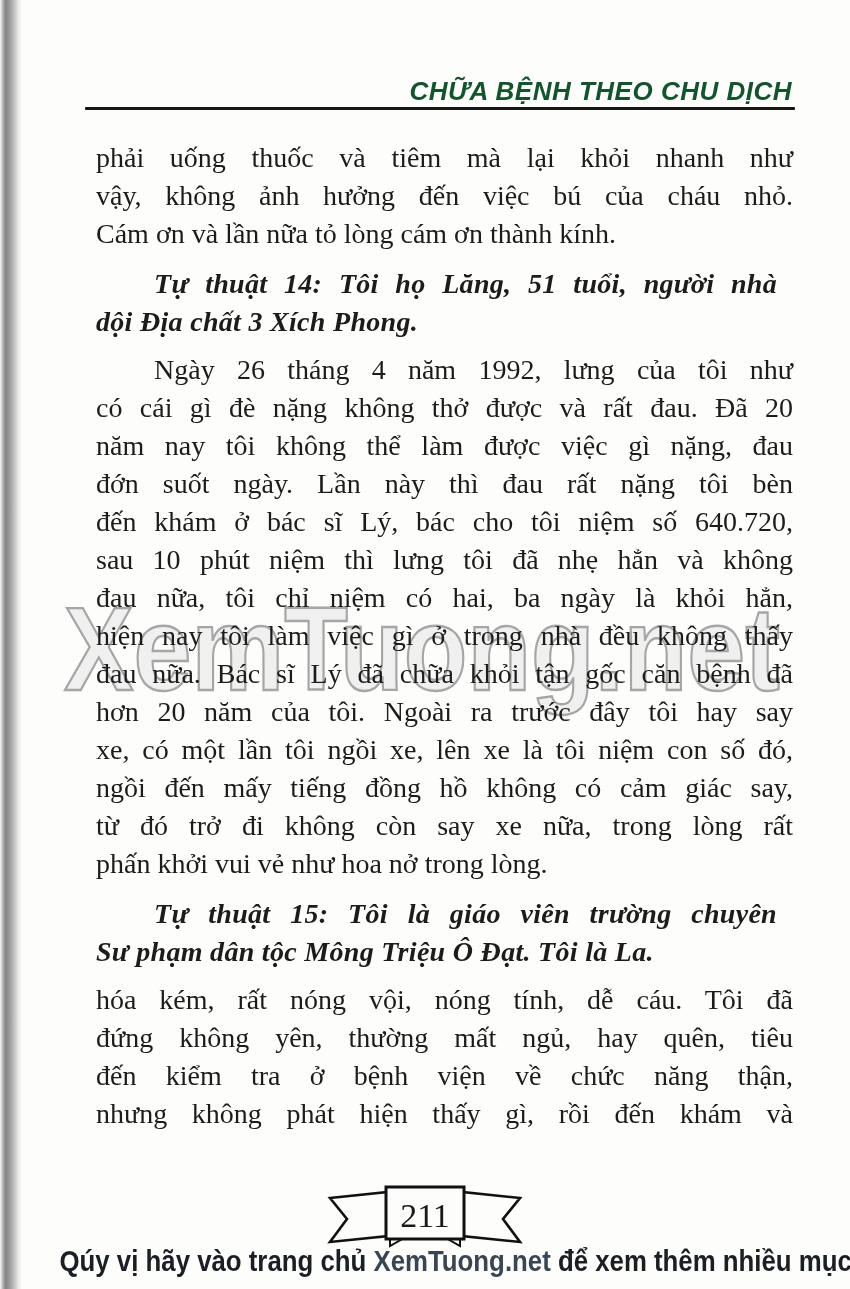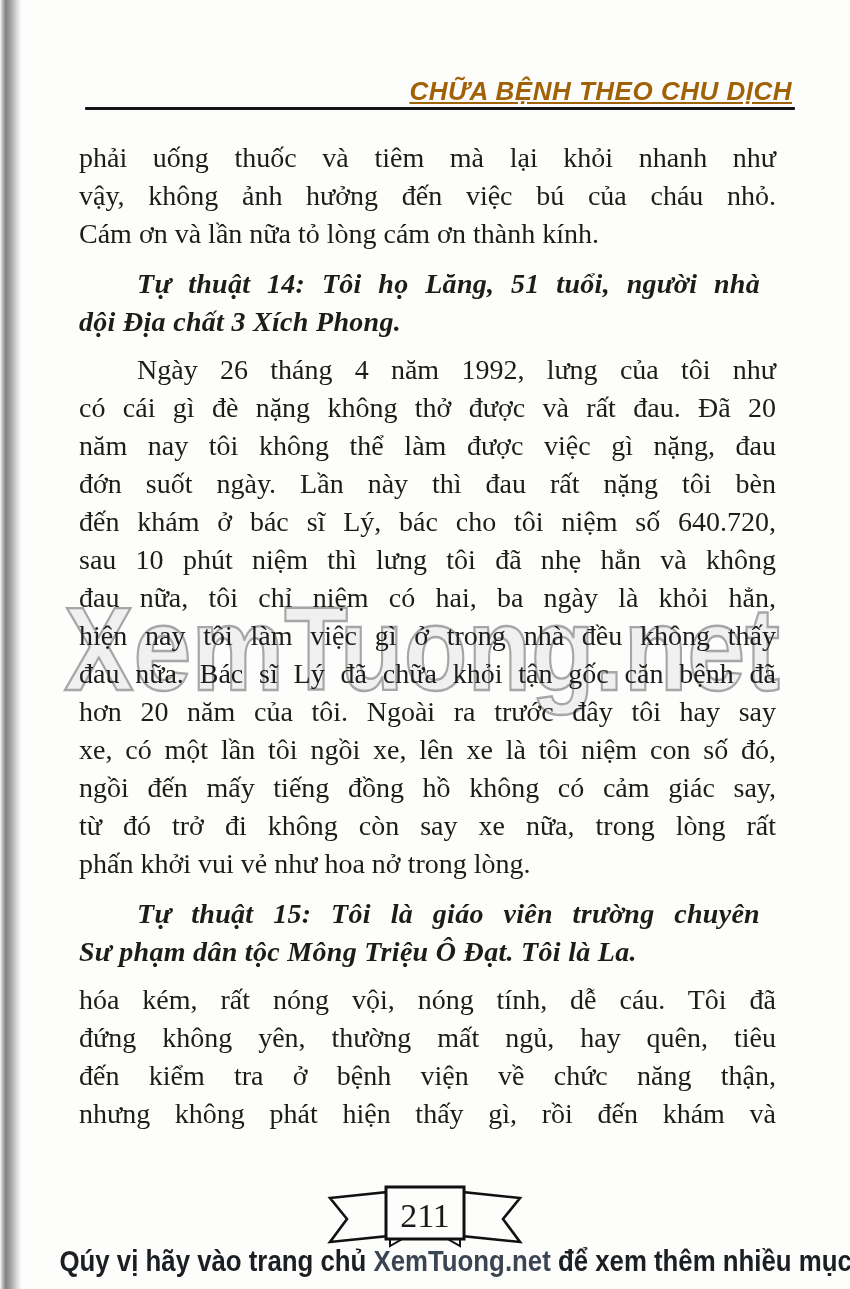--- a/index.html
+++ b/index.html
@@ -16,32 +16,32 @@
     background:linear-gradient(90deg,#fafafa 0%,#b9b9b9 12%,#828282 26%,#a0a0a0 46%,#c6c6c6 66%,#ececec 86%,#ffffff 100%);
     z-index:3;
   }
   .header{
     position:absolute;top:76px;left:85px;width:707px;
     text-align:right;z-index:2;
   }
   .header-title{
     font-family:"Liberation Sans", sans-serif;
     font-style:italic;font-weight:bold;
-    font-size:26px;letter-spacing:.5px;color:#a16207;
-    transform:scaleX(.96);transform-origin:right center;text-decoration:underline;
+    font-size:26px;letter-spacing:.5px;color:#14532d;
+    transform:scaleX(.96);transform-origin:right center;
   }
   .header-rule{
     position:absolute;top:107px;left:85px;width:710px;height:3px;
     background:#151515;border-radius:1px;z-index:2;
   }
   .watermark{
     position:absolute;top:568px;left:62px;z-index:1;pointer-events:none;
   }
   .content{
-    position:absolute;top:139px;left:79px;width:697px;z-index:2;
+    position:absolute;top:139px;left:96px;width:697px;z-index:2;
   }
   .block{margin:0 0 12px 0;}
   .block.heading{margin:2px 16px 10px 0;}
   .line{
     font-size:28px;line-height:38px;
     text-align:justify;text-align-last:justify;
     white-space:normal;
   }
   .line.last{text-align-last:left;}
   .line.indent{text-indent:58px;}

